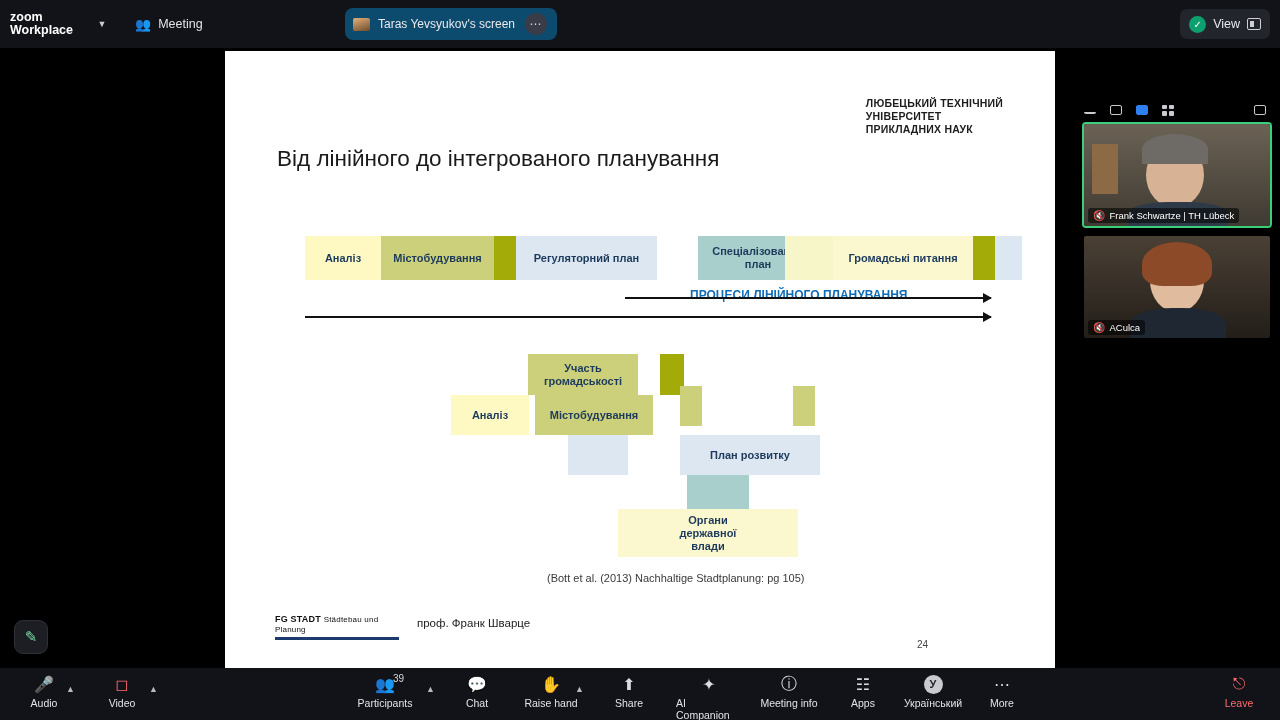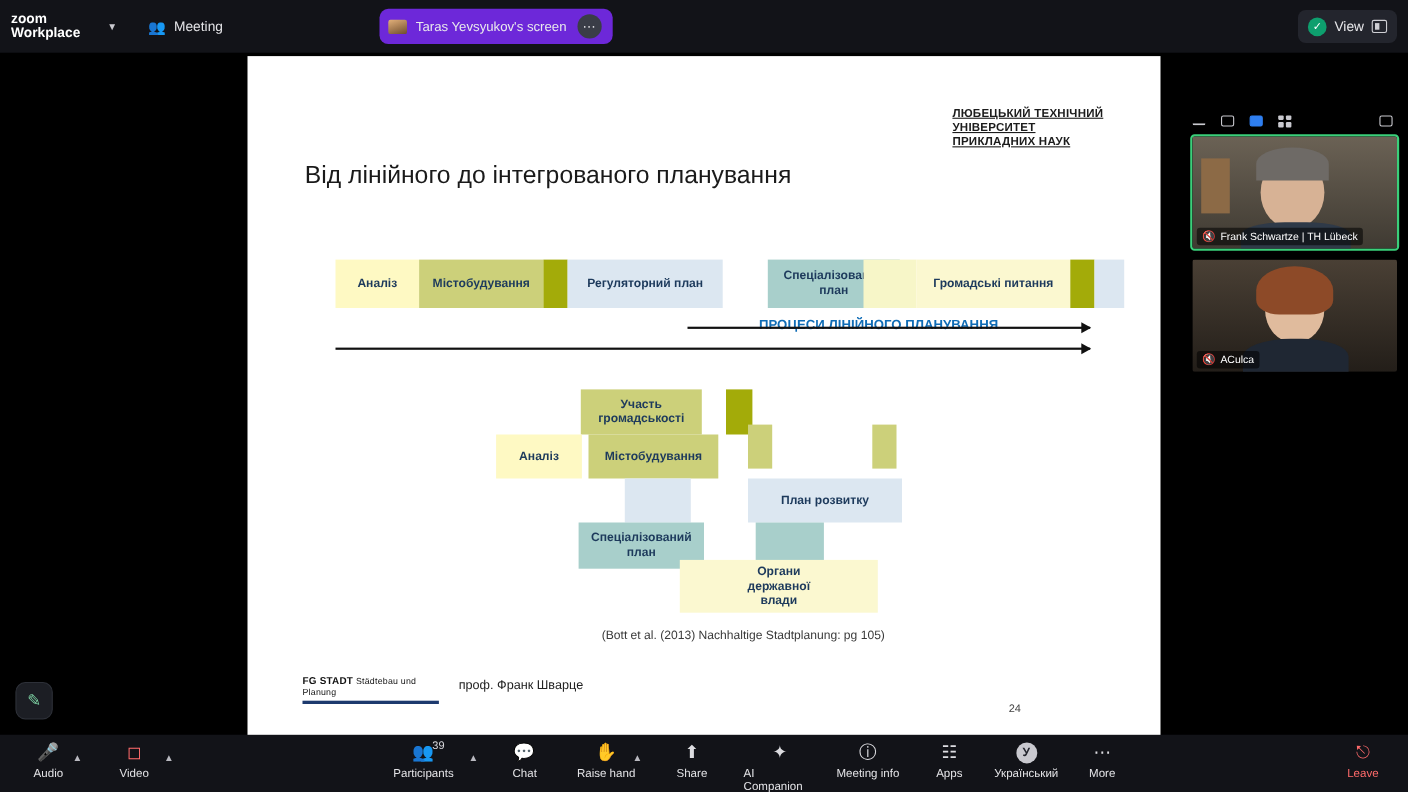--- a/index.html
+++ b/index.html
@@ -25,21 +25,21 @@
   }
   .meeting-chip {
     margin-left: 14px; display: flex; align-items: center; gap: 7px;
     padding: 4px 8px; border-radius: 6px; color: #e3e3e6; font-size: 12.5px;
   }
   .meeting-chip .ic { color: #cfcfd4; font-size: 13px; }
 
   .share-pill {
     position: absolute; left: 345px; top: 8px; height: 32px;
     display: flex; align-items: center; gap: 8px;
-    background: #6d28d9; border-radius: 8px; padding: 0 10px 0 8px;
+    background: #0c4a6e; border-radius: 8px; padding: 0 10px 0 8px;
     color: #e9e9ec; font-size: 12px;
   }
   .share-pill .thumb {
     width: 17px; height: 13px; border-radius: 2px;
     background: linear-gradient(160deg,#e2b07a 0%, #6e4b2c 100%);
   }
   .share-pill .dots {
     width: 22px; height: 22px; border-radius: 50%; background: #3a3d47;
     display: flex; align-items: center; justify-content: center;
     color: #d7d7db; font-size: 12px; letter-spacing: 1px; margin-left: 2px;
@@ -64,21 +64,21 @@
     position: absolute; top: 48px; left: 0; width: 1280px; height: 620px;
     background: #000;
   }
   .slide {
     position: absolute; left: 225px; top: 3px; width: 830px; height: 618px;
     background: #fff;
   }
 
   .uni {
     position: absolute; right: 52px; top: 46px; text-align: left;
-    font-size: 10.5px; font-weight: 700; color: #1c1c1c; line-height: 13px; letter-spacing: .2px; text-decoration: underline;
+    font-size: 10.5px; font-weight: 700; color: #1c1c1c; line-height: 13px; letter-spacing: .2px;
   }
   .slide-title {
     position: absolute; left: 52px; top: 95px;
     font-size: 22.5px; color: #1a1a1a; font-weight: 400;
   }
 
   
   .lin-row { position: absolute; left: 80px; top: 185px; height: 44px; }
   .blk {
     position: absolute; height: 44px; display: flex;
@@ -259,23 +259,20 @@
         <div class="ib c-darkol" style="left:435px; top:303px; width:24px; height:41px;"></div>
 
         <div class="ib c-blue" style="left:226px; top:344px; width:78px; height:40px;">Аналіз</div>
         <div class="ib c-olive" style="left:310px; top:344px; width:118px; height:40px;">Містобудування</div>
         <div class="ib c-olive" style="left:455px; top:335px; width:22px; height:40px;"></div>
         <div class="ib c-olive" style="left:568px; top:335px; width:22px; height:40px;"></div>
 
         <div class="ib c-lblue" style="left:343px; top:384px; width:60px; height:40px;"></div>
         <div class="ib c-lblue" style="left:455px; top:384px; width:140px; height:40px;">План розвитку</div>
 
-        <div class="ib c-teal" style="left:301px; top:424px; width:114px; height:42px;">
-          <span>Спеціалізований<br>план</span>
-        </div>
         <div class="ib c-teal" style="left:462px; top:424px; width:62px; height:42px;"></div>
 
         <div class="ib c-cream2" style="left:381px; top:458px; width:180px; height:48px;margin-left:12px;">
           <span>Органи<br>державної<br>влади</span>
         </div>
       </div>
 
       <div class="source">(Bott et al. (2013) Nachhaltige Stadtplanung: pg 105)</div>
 
       <div class="footer-logo">

